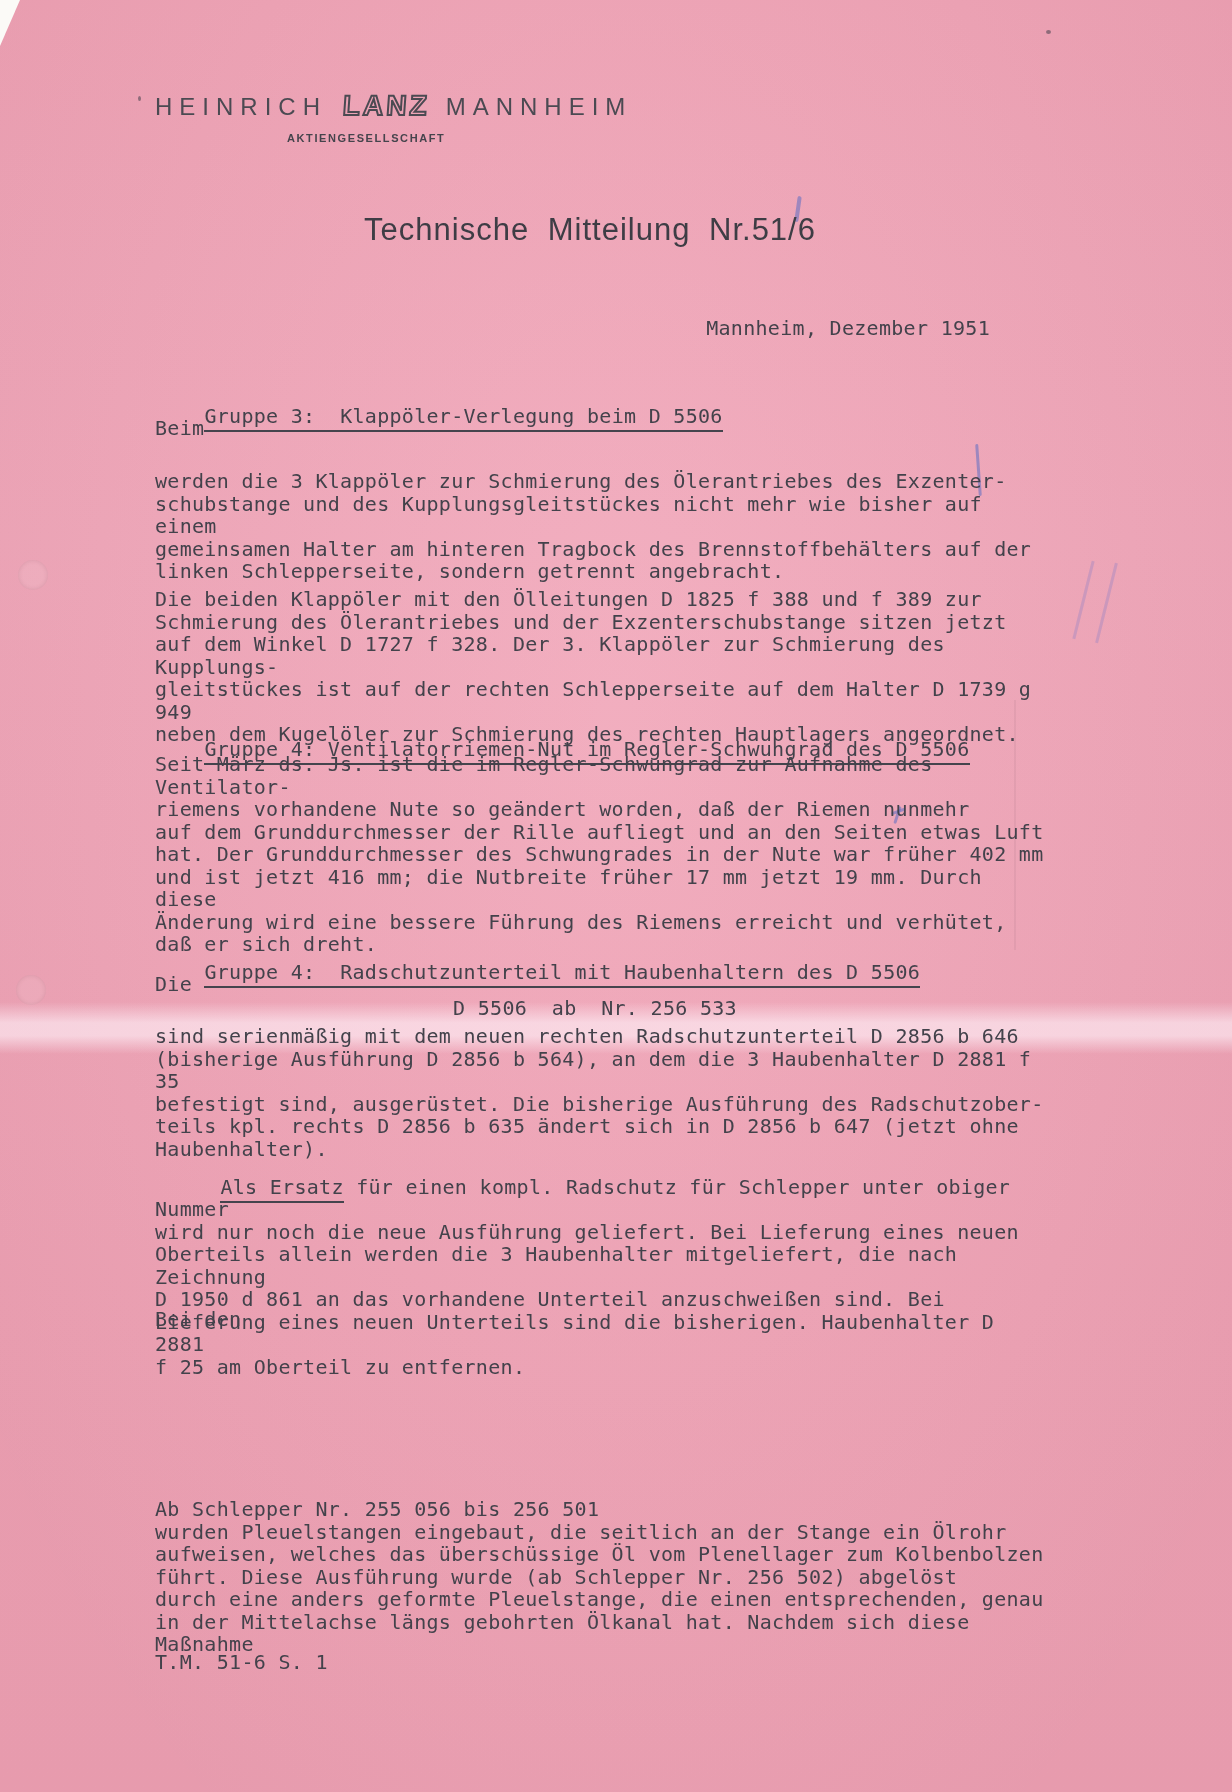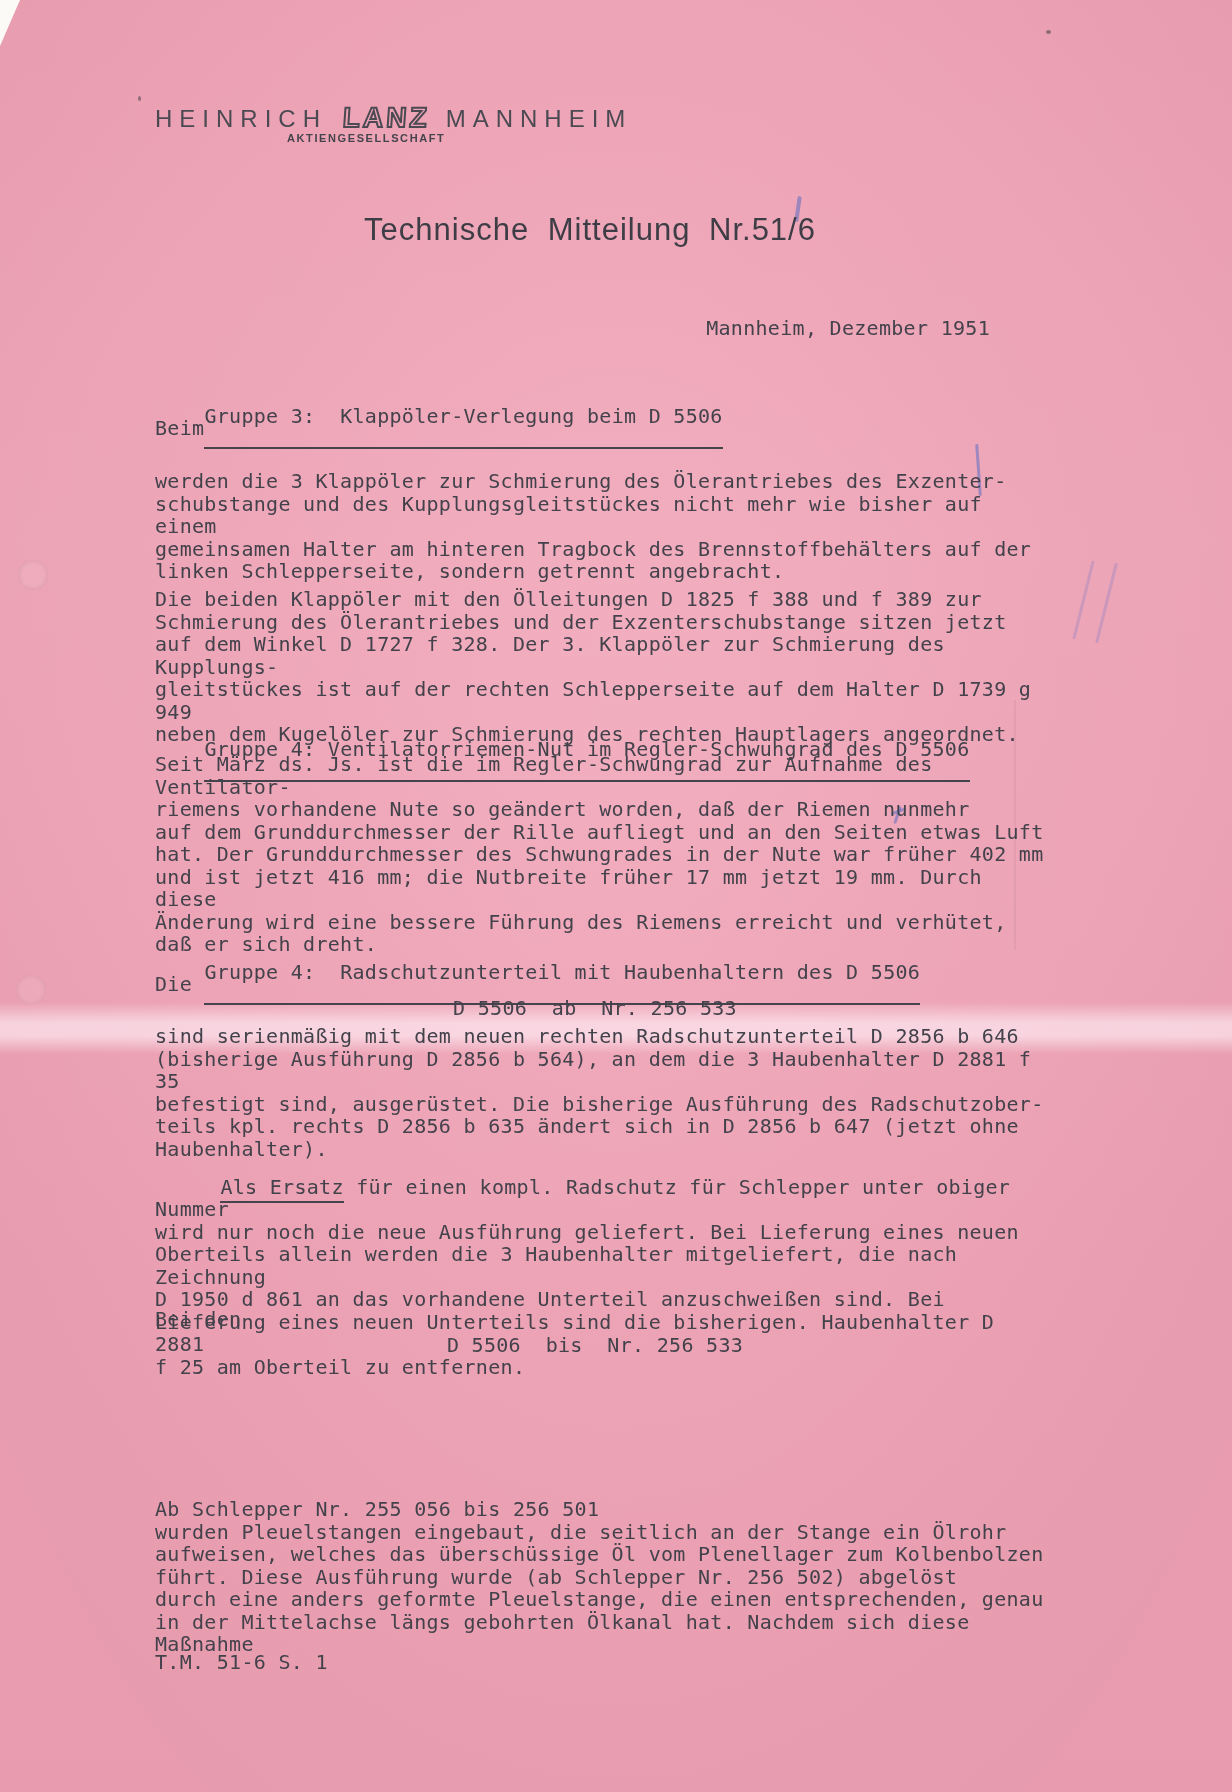--- a/index.html
+++ b/index.html
@@ -34,21 +34,21 @@
   .speck { position:absolute; background:rgba(66,64,74,0.55); border-radius:50%; }
   .ink-mark { position:absolute; background:rgba(92,110,195,0.55); border-radius:2px; }
   .ink-line { position:absolute; background:rgba(120,120,200,0.28); }
   .crease {
     position:absolute; left:1014px; top:700px; width:2px; height:250px;
     background:rgba(80,60,70,0.07);
   }
 
   
   .letterhead {
-    position:absolute; left:155px; top:102px;
+    position:absolute; left:155px; top:90px;
     display:flex; align-items:baseline; gap:16px;
     font-family:"Liberation Sans", sans-serif;
     color:#4b4a52;
   }
   .company-word { font-size:24px; font-weight:500; letter-spacing:7px; }
   .lanz-logo {
     font-size:28px; font-weight:800; letter-spacing:3px;
     color:rgba(240,162,181,0.15);
     -webkit-text-stroke:2px #4b4a52;
     transform:skewX(-4deg);
@@ -70,21 +70,21 @@
     position:absolute; right:242px; top:316px;
     font-size:20px; letter-spacing:0.3px;
   }
 
   
   .block { position:absolute; left:155px; width:900px; }
   .mono  { font-size:20px; line-height:22.5px; letter-spacing:0.3px; white-space:pre-wrap; }
   .heading-u {
     display:inline-block;
     border-bottom:2px solid #45444d;
-    padding-bottom:20px;
+    padding-bottom:3px;
   }
   .center-line { text-align:center; width:880px; }
   .u-inline { border-bottom:2px solid #45444d; padding-bottom:2px;margin-left:16px; }
   .footer-line { position:absolute; left:155px; top:1650px; font-size:20px; letter-spacing:0.3px; }
 </style>
 </head>
 <body>
 
 <div class="page">
 
@@ -150,21 +150,20 @@
 Haubenhalter).</div>
   <div class="block mono" style="top:1153px;">
     <span class="u-inline">Als Ersatz</span><span> für einen kompl. Radschutz für Schlepper unter obiger Nummer
 wird nur noch die neue Ausführung geliefert. Bei Lieferung eines neuen
 Oberteils allein werden die 3 Haubenhalter mitgeliefert, die nach Zeichnung
 D 1950 d 861 an das vorhandene Unterteil anzuschweißen sind. Bei
 Lieferung eines neuen Unterteils sind die bisherigen. Haubenhalter D 2881
 f 25 am Oberteil zu entfernen.</span>
   </div>
   <div class="block mono" style="top:1308px;">Bei den</div>
-  <div class="block mono center-line" style="top:1334px;">D 5506  bis  Nr. 256 533</div>
 
   <div class="block mono" style="top:1498px;">Ab Schlepper Nr. 255 056 bis 256 501
 wurden Pleuelstangen eingebaut, die seitlich an der Stange ein Ölrohr
 aufweisen, welches das überschüssige Öl vom Plenellager zum Kolbenbolzen
 führt. Diese Ausführung wurde (ab Schlepper Nr. 256 502) abgelöst
 durch eine anders geformte Pleuelstange, die einen entsprechenden, genau
 in der Mittelachse längs gebohrten Ölkanal hat. Nachdem sich diese Maßnahme</div>
 
   <div class="footer-line">T.M.  51-6  S. 1</div>
 

